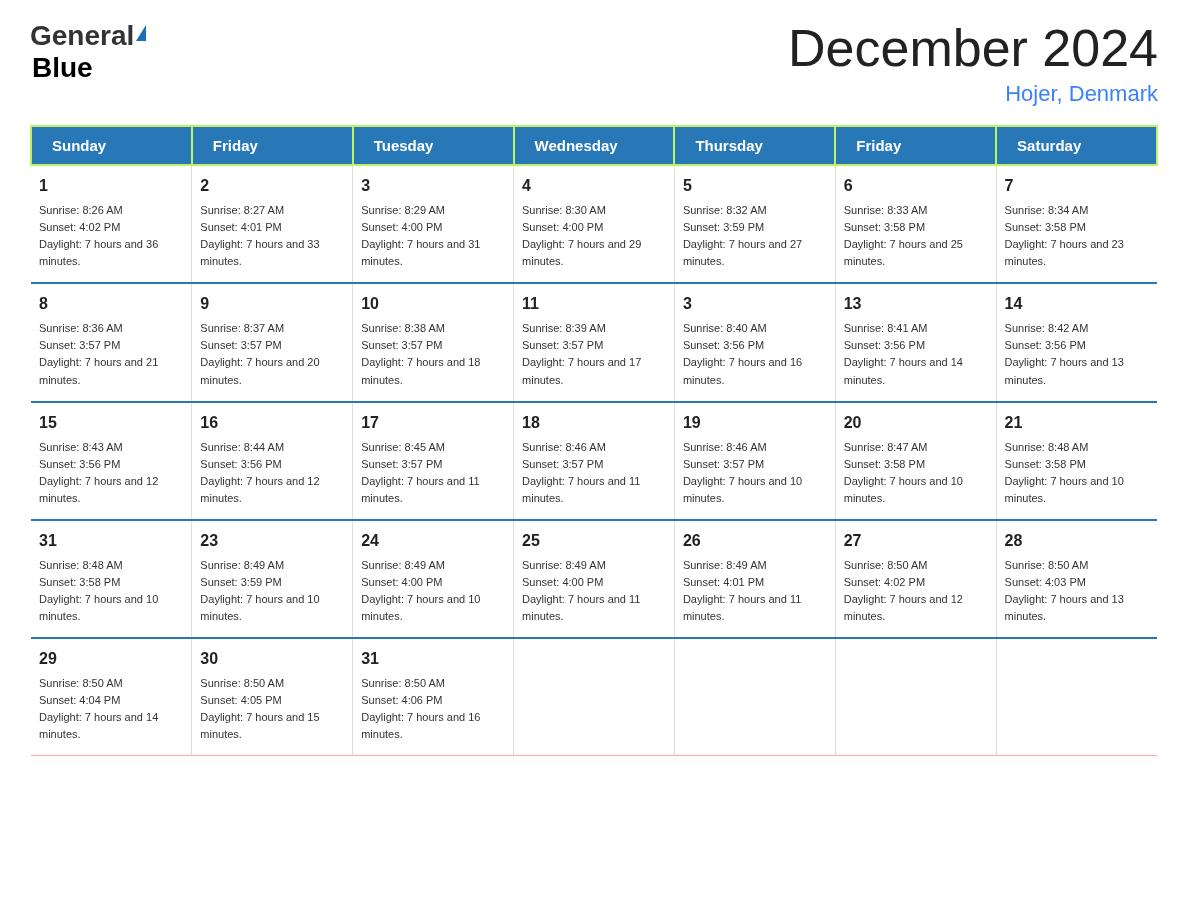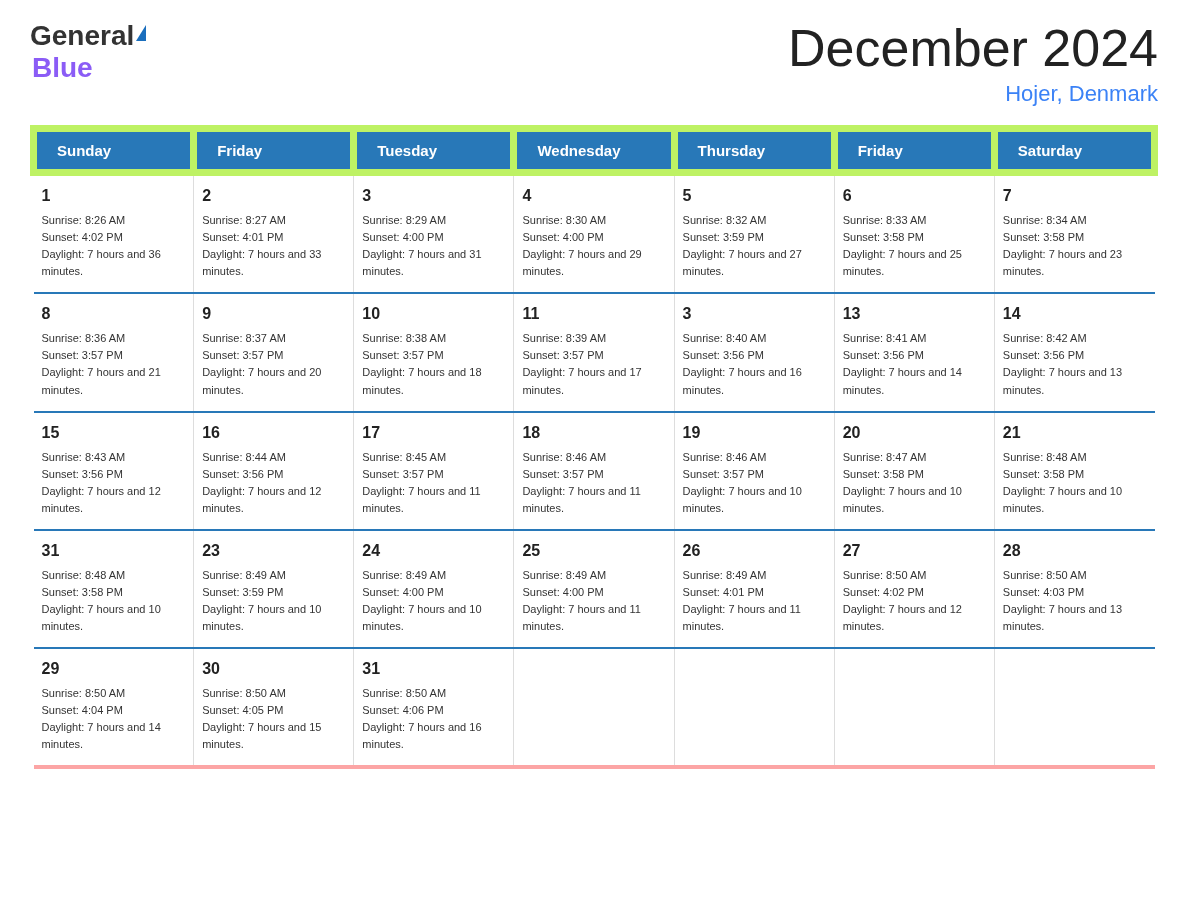--- a/index.html
+++ b/index.html
@@ -34,21 +34,21 @@
       margin-left: 2px;
       vertical-align: middle;
       position: relative;
       top: -3px;
     }
     .logo-line1 {
       display: flex;
       align-items: center;
     }
     .logo-line2 {
-      color: #8b5cf6;
+      color: #000000;
       font-size: 28px;
       font-weight: bold;
       margin-left: 2px;
     }
     .title-area {
       text-align: right;
     }
     .month-title {
       font-size: 52px;
       font-weight: 400;
@@ -67,21 +67,21 @@
     }
     thead tr {
       background-color: #2878b8;
       color: #fff;
     }
     thead th {
       padding: 10px 20px;
       text-align: left;
       font-size: 15px;
       font-weight: 600;
-      border: 7px solid #bef264;
+      border: 2px solid #bef264;
       margin-left: 38px;
     }
     tbody tr {
       border-top: 2px solid #2878b8;
     }
     tbody td {
       vertical-align: top;
       padding: 8px 8px 12px 8px;
       font-size: 13px;
       line-height: 1.5;
@@ -97,21 +97,21 @@
       color: #222;
       display: block;
       margin-bottom: 4px;
     }
     .day-info {
       color: #333;
       font-size: 11px;
       line-height: 1.55;
     }
     tbody tr:last-child td {
-      border-bottom: 4px solid #fca5a5;
+      border-bottom: 1px solid #fca5a5;
     }
   </style>
 </head>
 <body>
 
 <div class="header">
   <div class="logo">
     <div class="logo-line1">
       <span class="logo-text-general">General</span>
       <span class="logo-triangle"></span>

